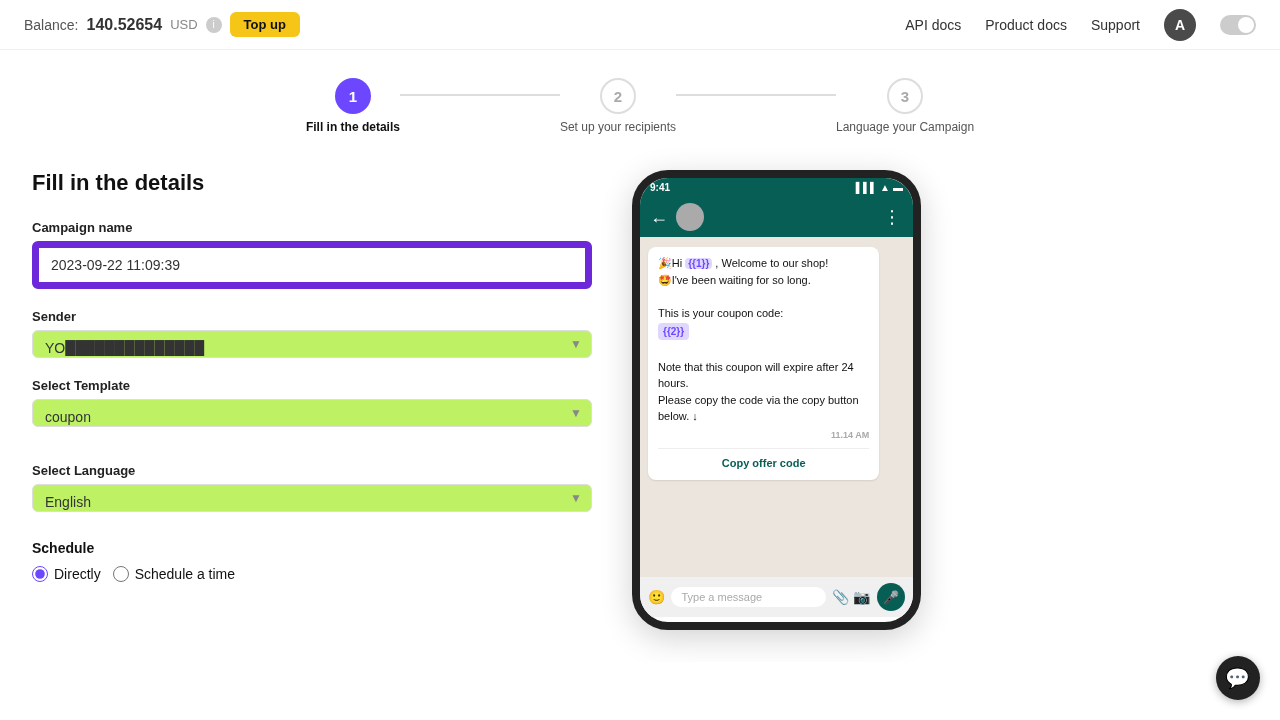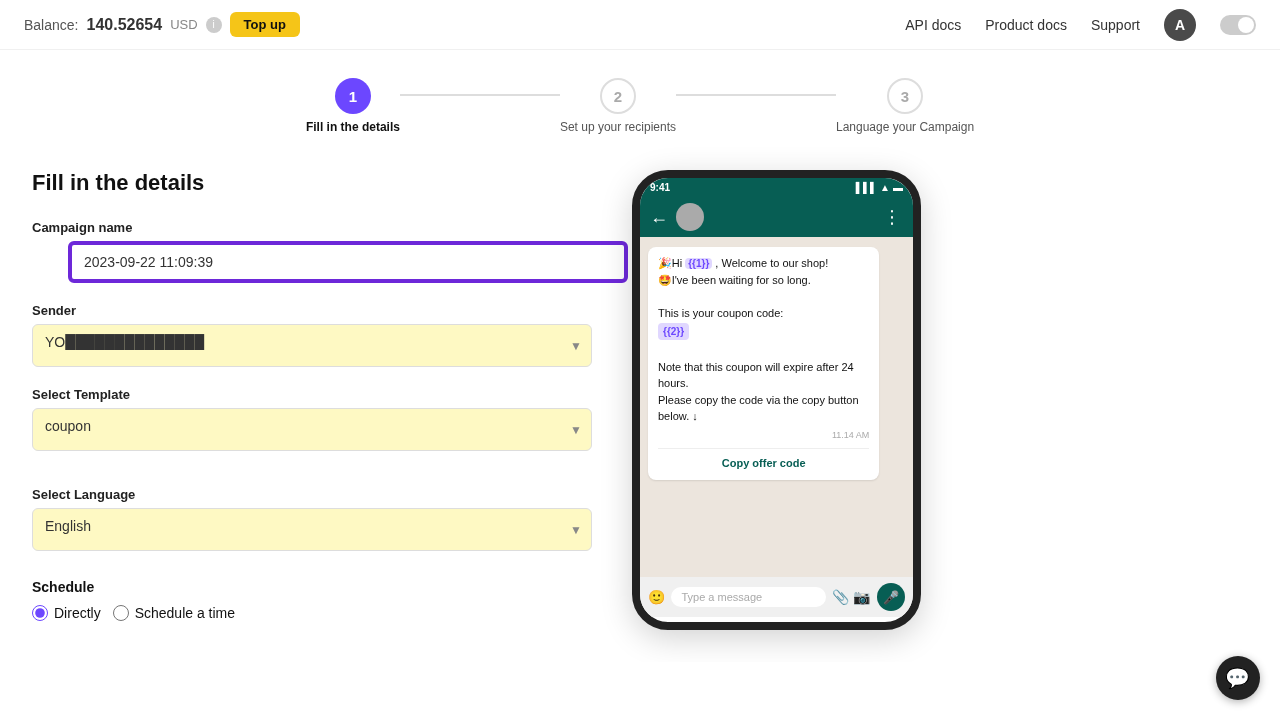--- a/index.html
+++ b/index.html
@@ -34,27 +34,27 @@
     .step-label.active-label { color: #111; font-weight: 600; }
     .step-line { width: 160px; height: 2px; background: #ddd; margin-bottom: 22px; }
 
     
     .main { display: flex; padding: 16px 32px 32px; gap: 40px; }
     .form-section { flex: 1; max-width: 560px; }
     .section-title { font-size: 22px; font-weight: 700; margin-bottom: 24px; }
 
     .field-group { margin-bottom: 20px; }
     .field-label { font-size: 13px; font-weight: 600; margin-bottom: 6px; color: #222; }
-    .field-input { width: 100%; padding: 9px 12px; border: 4px solid #6d28d9; border-radius: 6px; font-size: 14px; color: #333; outline: none; margin-left: 36px; }
+    .field-input { width: 100%; padding: 9px 12px; border: 7px solid #6d28d9; border-radius: 6px; font-size: 14px; color: #333; outline: none; }
 
     .two-col { display: flex; gap: 16px; flex-direction: column; }
     .two-col .field-group { flex: 1; }
 
     .select-wrapper { position: relative; }
-    .select-wrapper select { width: 100%; padding: 9px 32px 16px 12px; border: 1px solid #ddd; border-radius: 6px; font-size: 14px; color: #333; appearance: none; background: #fef9c3; cursor: pointer; outline: none; }
+    .select-wrapper select { width: 100%; padding: 9px 32px 1px 12px; border: 1px solid #ddd; border-radius: 6px; font-size: 14px; color: #333; appearance: none; background: #bef264; cursor: pointer; outline: none; }
     .select-arrow { position: absolute; right: 10px; top: 50%; transform: translateY(-50%); pointer-events: none; color: #888; font-size: 12px; }
 
     .schedule-section { margin-top: 8px; }
     .schedule-title { font-size: 14px; font-weight: 600; margin-bottom: 10px; }
     .radio-group { display: flex; gap: 12px; align-items: center; }
     .radio-item { display: flex; align-items: center; gap: 6px; cursor: pointer; font-size: 14px; }
     .radio-item input[type="radio"] { accent-color: #6c47ff; width: 16px; height: 16px; cursor: pointer; }
 
     
     .phone-wrapper { display: flex; justify-content: center; align-items: flex-start; padding-top: 0; }
@@ -62,21 +62,21 @@
     .phone-status-bar { background: #075e54; color: #fff; display: flex; justify-content: space-between; align-items: center; padding: 4px 10px; font-size: 10px; }
     .phone-time { font-weight: 700; }
     .phone-icons { display: flex; gap: 3px; align-items: center; }
     .wa-header { background: #075e54; color: #fff; display: flex; align-items: center; padding: 6px 10px; gap: 8px; }
     .wa-header-back { font-size: 18px; cursor: pointer; }
     .wa-header-avatar { width: 28px; height: 28px; border-radius: 50%; background: #aaa; }
     .wa-header-name { flex: 1; font-size: 13px; font-weight: 600; }
     .wa-header-dots { font-size: 18px; letter-spacing: 2px; }
     .wa-body { background: #ece5dd; padding: 10px 8px; min-height: 340px; display: flex; flex-direction: column; gap: 8px; }
     .wa-bubble { background: #fff; border-radius: 8px; padding: 8px 10px; max-width: 90%; font-size: 11px; line-height: 1.5; position: relative; box-shadow: 0 1px 2px rgba(0,0,0,0.1); }
-    .wa-bubble .timestamp { font-size: 9px; color: #aaa; text-align: right; margin-top: 4px; }
+    .wa-bubble .timestamp { font-size: 9px; color: #aaa; text-align: right; margin-top: 4px; font-weight: bold; }
     .wa-tag { display: inline; background: #e0d7ff; color: #6c47ff; border-radius: 4px; padding: 0 3px; font-size: 10px; font-weight: 600; }
     .wa-coupon-tag { display: inline-block; background: #e0d7ff; color: #6c47ff; border-radius: 4px; padding: 1px 5px; font-size: 10px; font-weight: 700; margin: 2px 0; }
     .wa-divider { border-top: 1px solid #eee; margin: 6px 0; }
     .wa-copy-btn { color: #075e54; font-size: 11px; font-weight: 600; text-align: center; cursor: pointer; }
     .wa-input-bar { background: #f0f0f0; display: flex; align-items: center; padding: 6px 8px; gap: 6px; }
     .wa-input-field { flex: 1; background: #fff; border-radius: 20px; padding: 4px 10px; font-size: 11px; color: #aaa; }
     .wa-mic-btn { width: 28px; height: 28px; border-radius: 50%; background: #075e54; color: #fff; display: flex; align-items: center; justify-content: center; font-size: 13px; }
     .wa-attach-icons { display: flex; gap: 4px; color: #888; font-size: 14px; }
 
     

